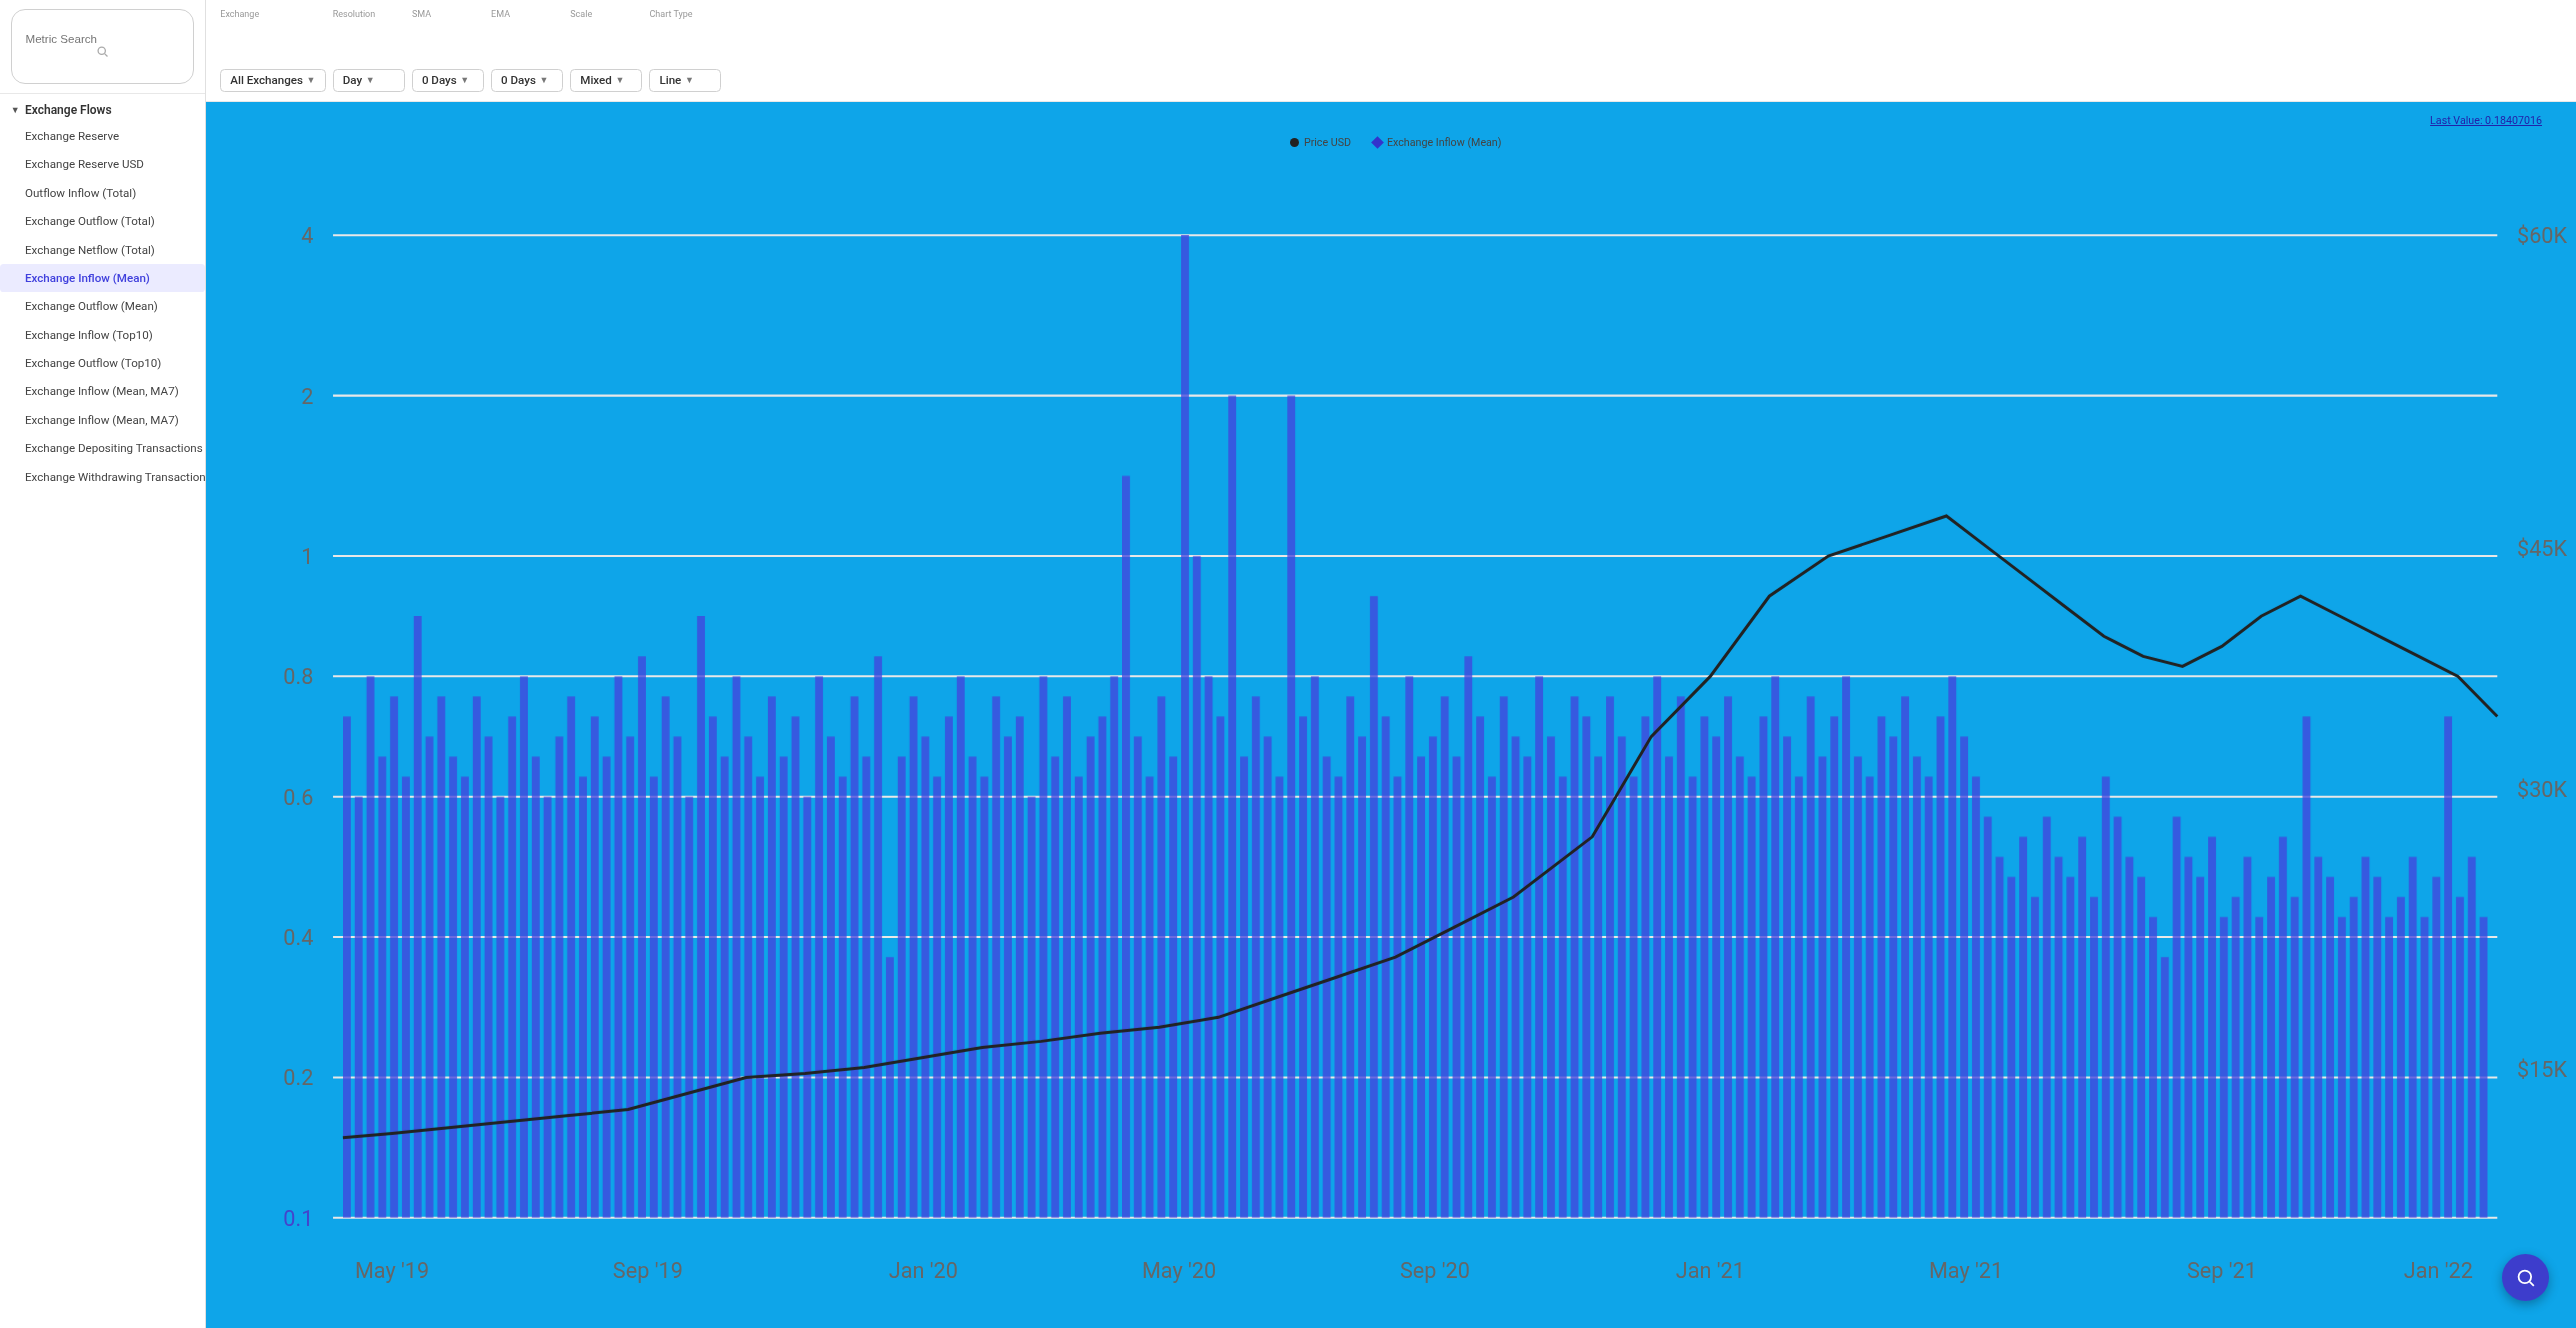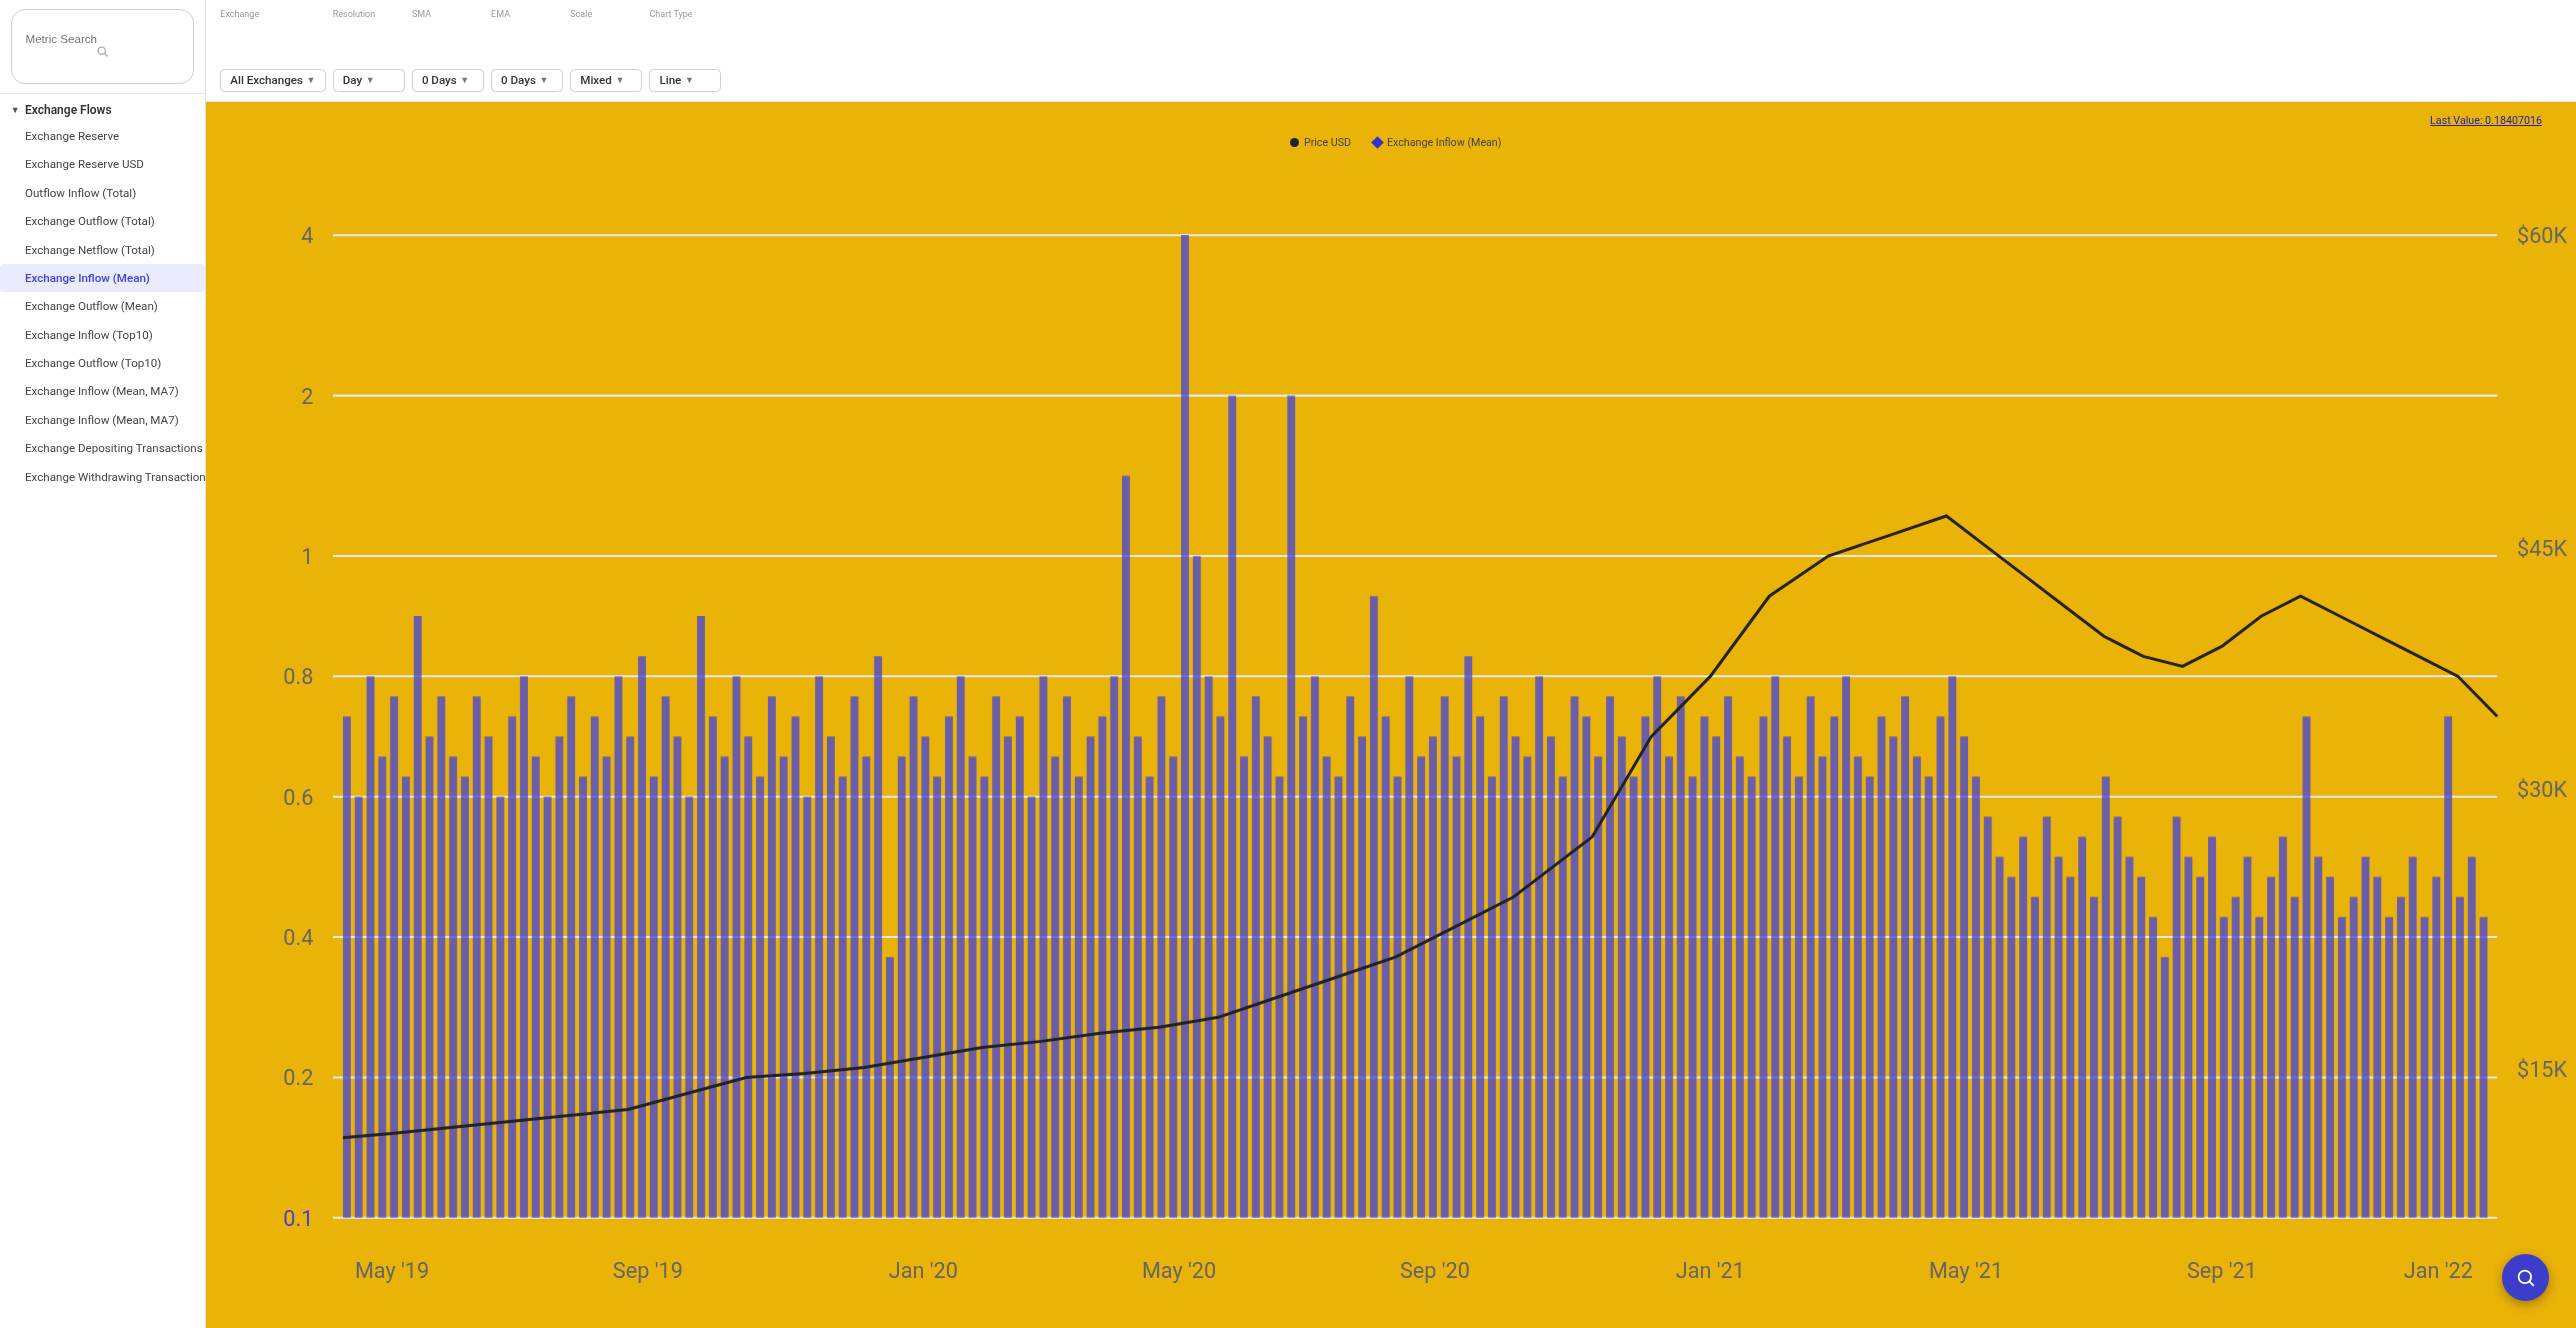--- a/index.html
+++ b/index.html
@@ -82,21 +82,21 @@
       color: #4040dd;
       font-weight: 500;
       border-radius: 3.6px;
     }
 
     
     #main {
       flex: 1;
       display: flex;
       flex-direction: column;
-      background: #eab308;
+      background: #0ea5e9;
       overflow: hidden;
     }
 
     
     #toolbar {
       display: flex;
       align-items: center;
       gap: 7.2px;
       padding: 9px 14.3px;
       border-bottom: 0.9px solid #e8e8e8;

